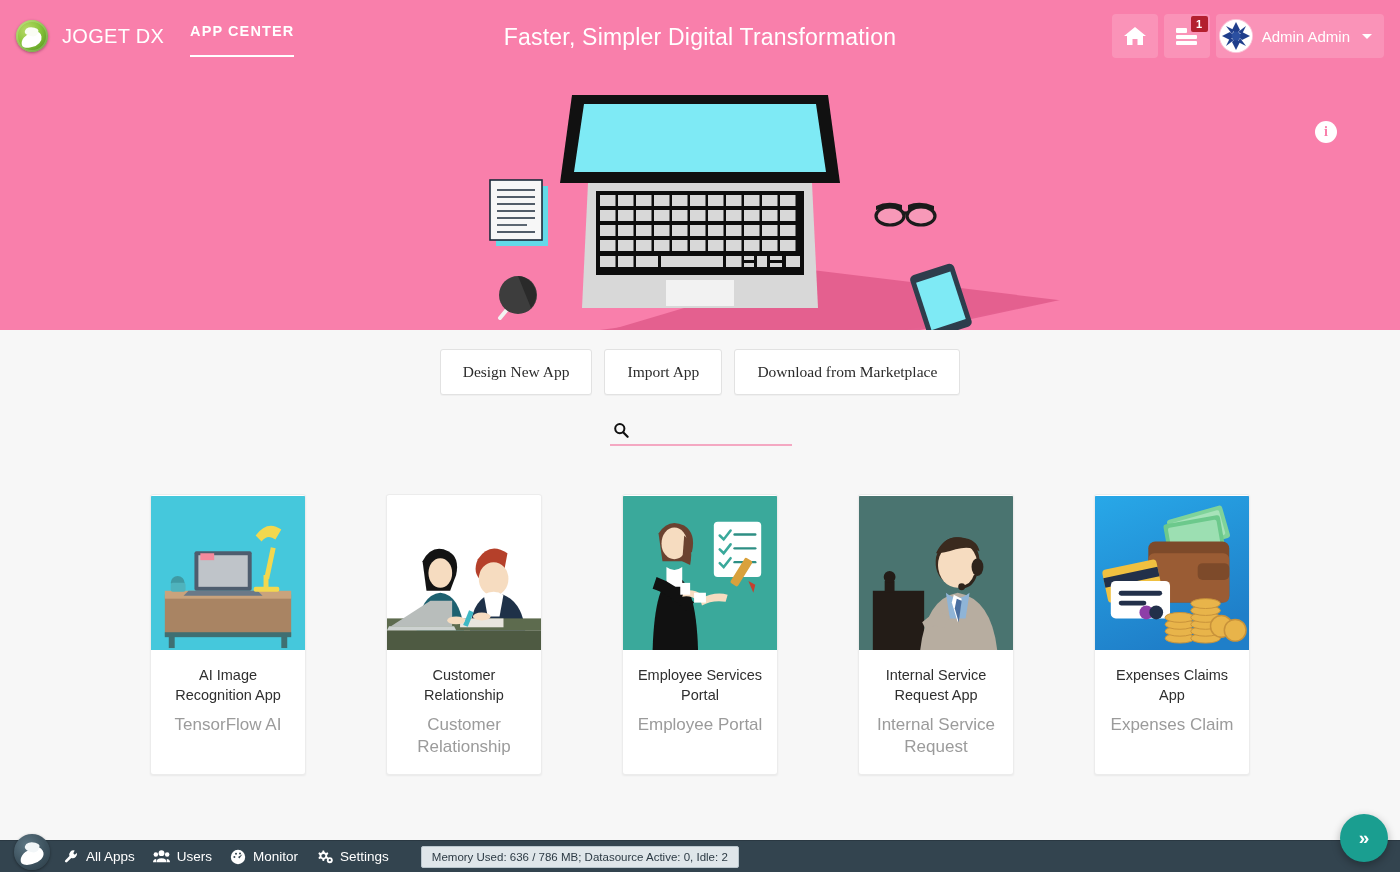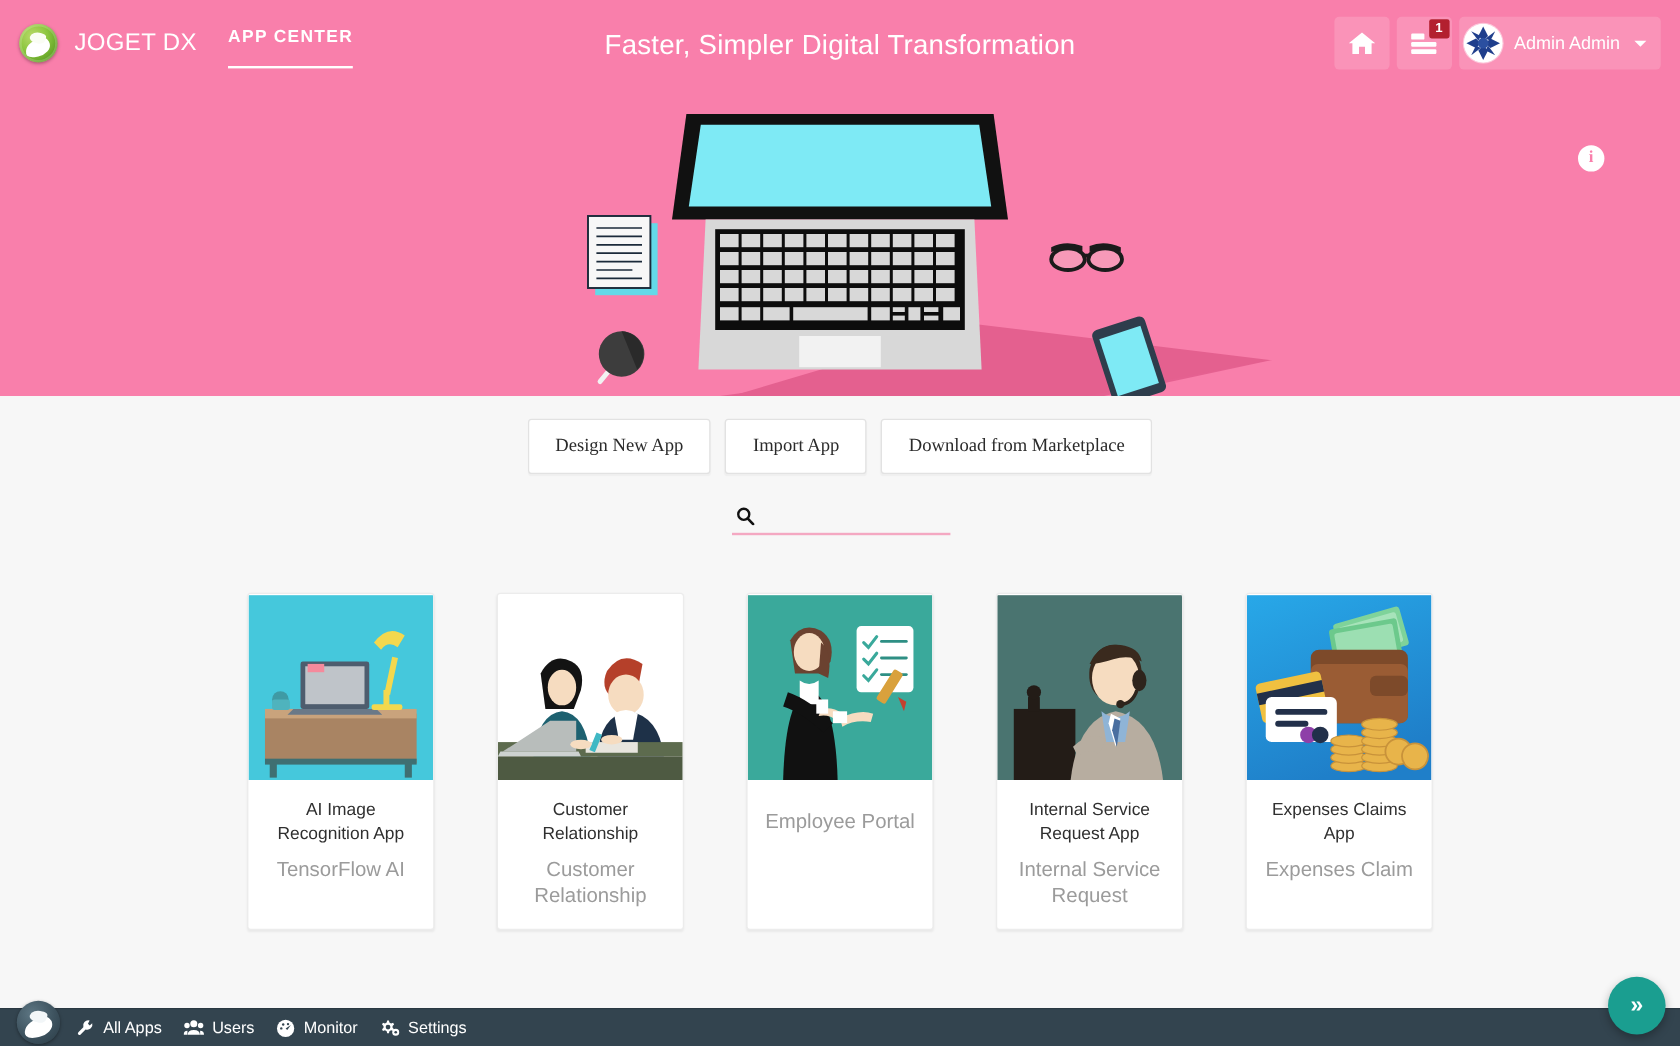--- a/index.html
+++ b/index.html
@@ -127,21 +127,21 @@
   .search-icon { width: 16px; height: 16px; margin-left: 3px; }
   .search-input {
     border: 0; outline: 0; background: transparent;
     height: 26px; flex: 1; margin-left: 8px;
     font-family: "Liberation Sans", sans-serif; font-size: 14px; color: #333;
   }
 
   
   .grid {
     position: absolute; top: 494px; left: 0; width: 1400px;
-    display: flex; justify-content: center; gap: 52px;
+    display: flex; justify-content: center; gap: 80px;
   }
   .card {
     width: 156px; background: #ffffff;
     border: 1px solid #ececec; border-radius: 3px;
     box-shadow: 0 1px 2px rgba(0,0,0,0.06);
     overflow: hidden; cursor: pointer;
     display: flex; flex-direction: column;
   }
   .card-art { width: 100%; height: 156px; display: block; }
   .card-body {
@@ -468,20 +468,21 @@
         <path d="M62 40 q10 8 6 30 l-8 -4 z" fill="#6b4230"></path>
         <path d="M30 156 q2 -70 22 -76 q22 6 24 76 z" fill="#111111"></path>
         <path d="M44 72 q8 6 16 0 l0 20 l-16 0 z" fill="#ffffff"></path>
         <path d="M34 82 q18 6 38 26 l-8 8 q-20 -18 -34 -22 z" fill="#111111"></path>
         <path d="M78 104 q16 -8 28 -4 l-2 7 q-14 -2 -24 4 z" fill="#f6dcc0"></path>
         <path d="M62 96 q10 -2 18 4 l-4 6 q-8 -6 -16 -4 z" fill="#f6dcc0"></path>
         <rect x="58" y="88" width="10" height="12" fill="#ffffff"></rect>
         <rect x="72" y="98" width="12" height="10" fill="#ffffff"></rect>
       </svg>
       <div class="card-body">
+        <div class="card-title">Employee Services Portal</div>
         <div class="card-sub">Employee Portal</div>
       </div>
     </div>
 
     <div class="card">
       <svg class="card-art" viewBox="0 0 156 156">
         <rect width="156" height="156" fill="#4a7470"></rect>
         <rect x="14" y="96" width="52" height="60" fill="#231c17"></rect>
         <rect x="26" y="86" width="10" height="12" fill="#231c17"></rect>
         <circle cx="31" cy="82" r="6" fill="#231c17"></circle>
@@ -600,18 +601,19 @@
           <svg width="17" height="16" viewBox="0 0 18 16">
             <path d="M7 1 l1.6 0 l.4 1.8 l1.5 .9 l1.8 -.6 l.8 1.4 l-1.3 1.3 l0 1.7 l1.3 1.3 l-.8 1.4 l-1.8 -.6 l-1.5 .9 l-.4 1.8 l-1.6 0 l-.4 -1.8 l-1.5 -.9 l-1.8 .6 l-.8 -1.4 l1.3 -1.3 l0 -1.7 l-1.3 -1.3 l.8 -1.4 l1.8 .6 l1.5 -.9 z" fill="#ffffff"></path>
             <circle cx="7.8" cy="6.8" r="2.1" fill="#33444f"></circle>
             <circle cx="14.6" cy="11.4" r="3.1" fill="#ffffff"></circle>
             <circle cx="14.6" cy="11.4" r="1.2" fill="#33444f"></circle>
           </svg>
         </span>
         <span>Settings</span>
       </div>
 
+      <div class="memory">Memory Used: 636 / 786 MB; Datasource Active: 0, Idle: 2</div>
     </div>
   </div>
 
   <div class="fab">»</div>
 
 </div>
 
 </body></html>

